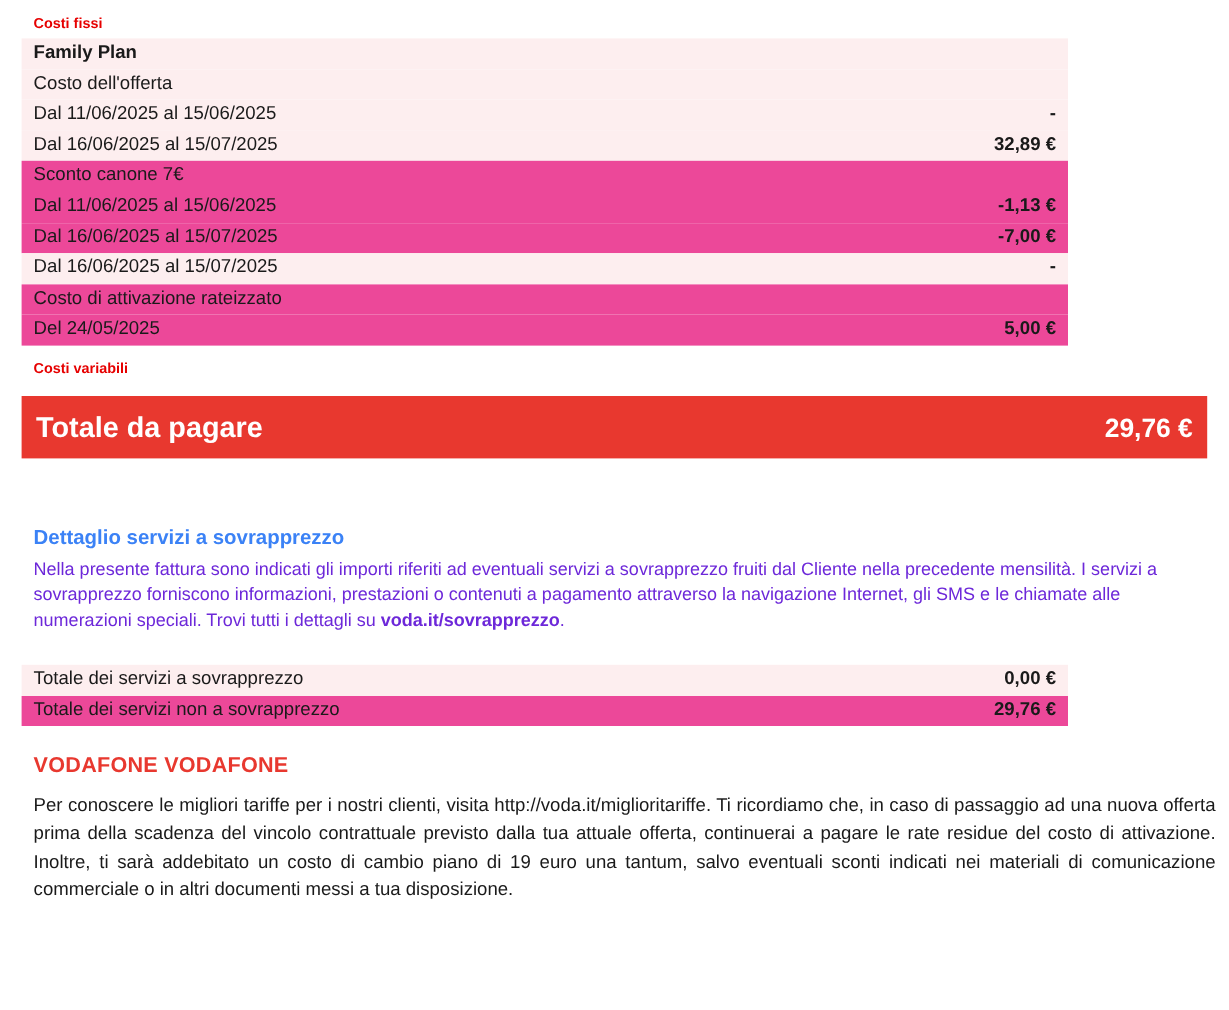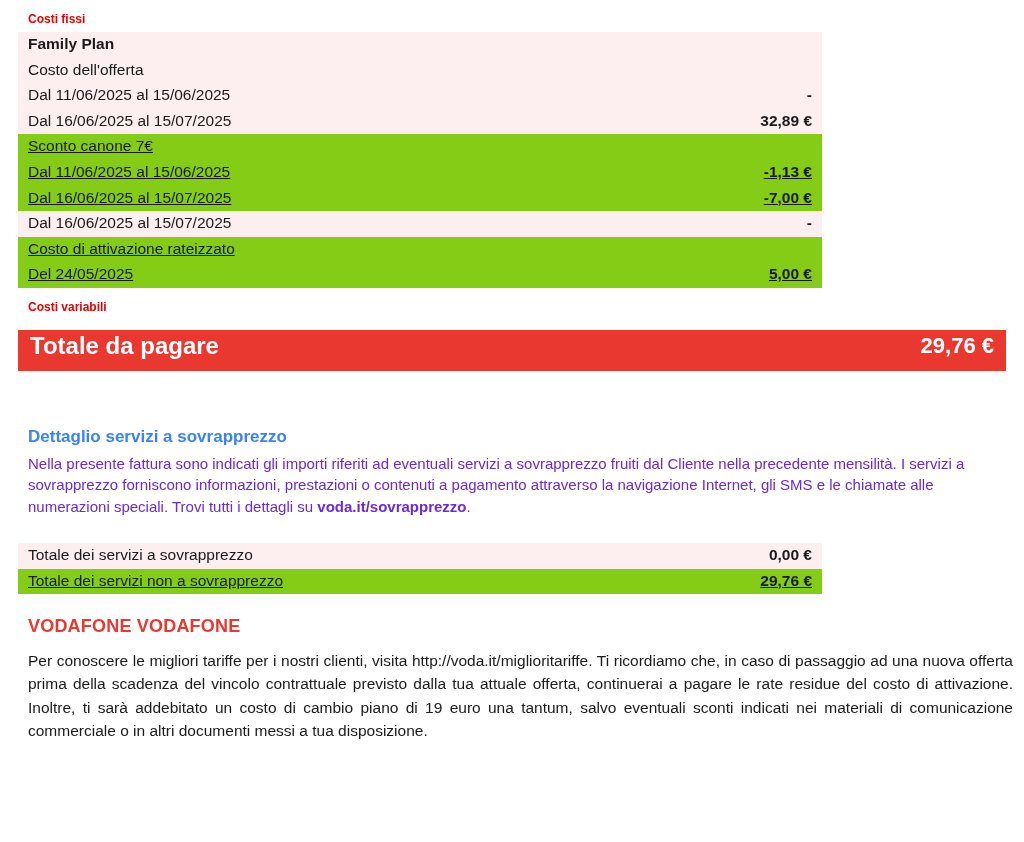--- a/index.html
+++ b/index.html
@@ -20,48 +20,48 @@
     box-sizing: border-box;
     width: 1024px;
   }
   .section-title {
     color: #e60000;
     font-size: 12px;
     font-weight: bold;
     margin: 0 0 6px 10px;
   }
   .rows {
-    width: 804px;
+    width: 872px;
   }
   .row {
     display: flex;
     justify-content: space-between;
     align-items: baseline;
     padding: 2px 10px 3px 10px;
     font-size: 15.5px;
     line-height: 1.33;
     box-sizing: border-box;
   }
   .band-a { background: #fdeeef; }
-  .band-b { background: #84cc16; text-decoration: underline; }
+  .band-b { background: #ec4899; }
   .row .label { white-space: nowrap; }
   .row .value { white-space: nowrap; text-align: right; }
   .row.bold .label { font-weight: bold; }
   .row.bold .value { font-weight: bold; }
   .row .value.b { font-weight: bold; }
 
   .total-bar {
     margin-top: 16px;
     width: 988px;
     background: #e8382f;
     color: #ffffff;
     display: flex;
     justify-content: space-between;
     align-items: center;
-    padding: 2px 12px 11px 12px;
+    padding: 13px 12px 11px 12px;
     box-sizing: border-box;
   }
   .total-bar .t-label {
     font-size: 24px;
     font-weight: bold;
   }
   .total-bar .t-value {
     font-size: 22px;
     font-weight: bold;
   }

